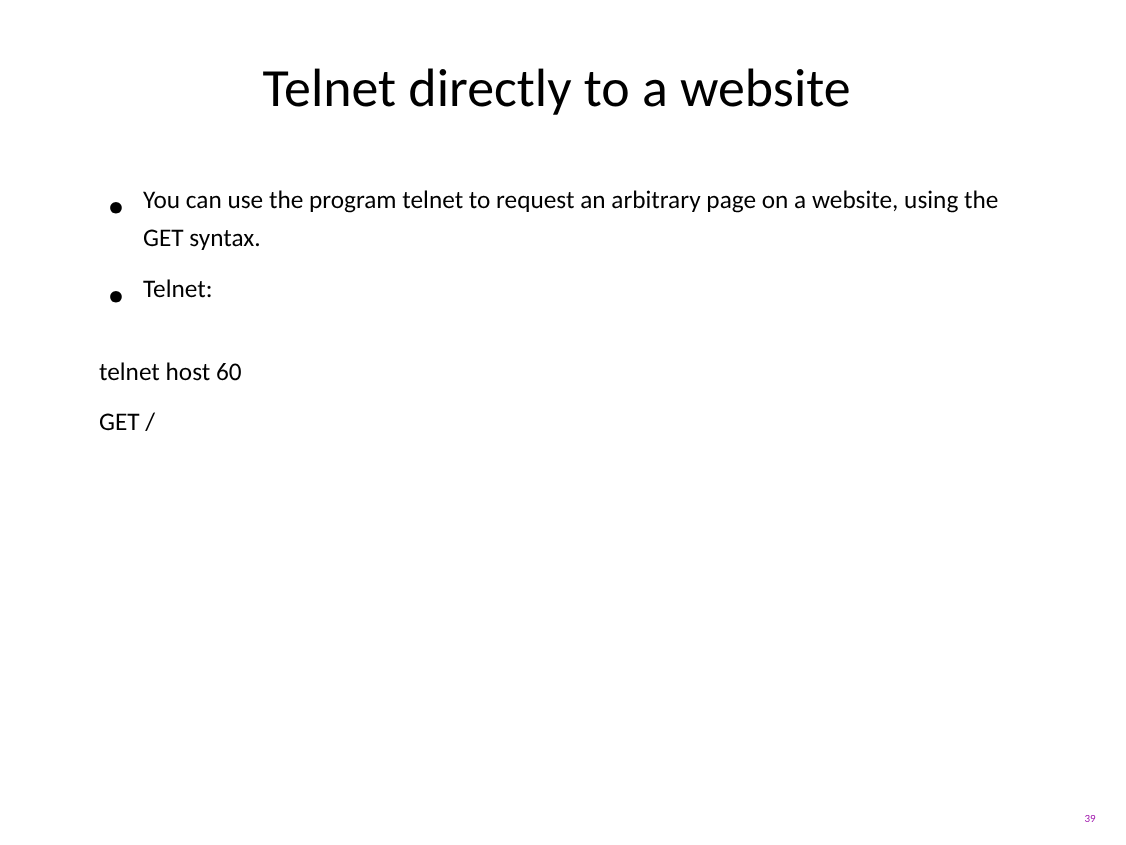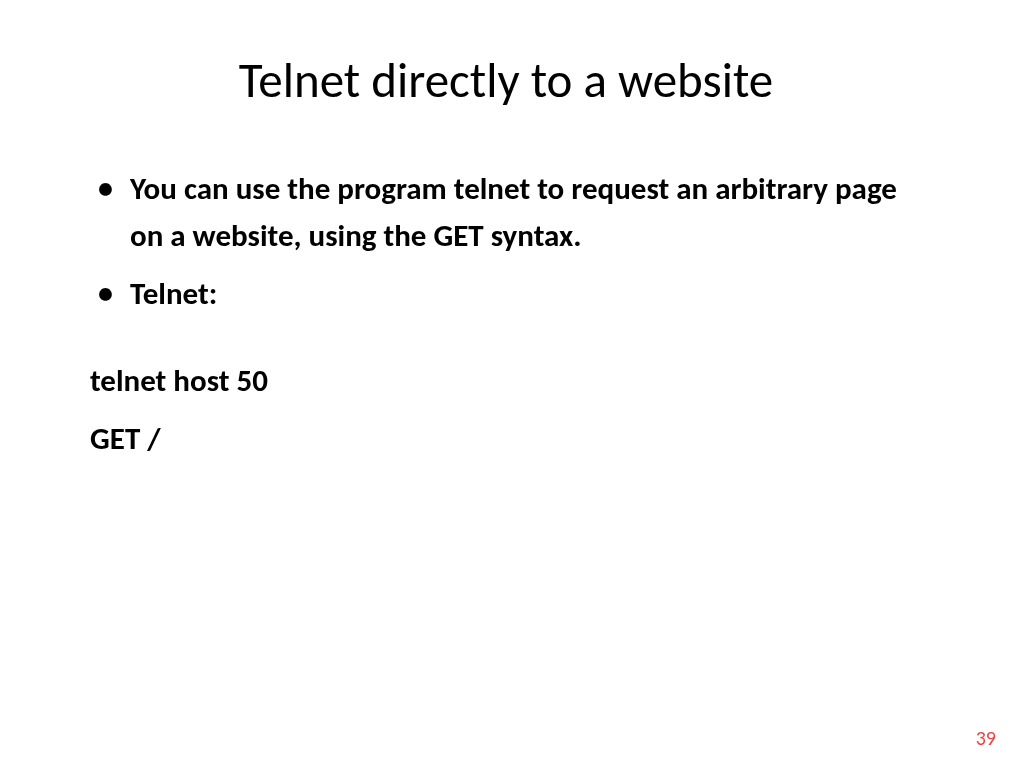--- a/index.html
+++ b/index.html
@@ -23,23 +23,22 @@
       position: relative;
     }
     .title {
       font-size: 49px;
       font-weight: 400;
       text-align: center;
       margin-bottom: 55px;
       color: #000000;
     }
     .content {
-      font-size: 31px;
+      font-size: 23px;
       line-height: 1.5;
-      font-weight: bold;
     }
     .bullet-list {
       list-style: none;
       padding-left: 0;
     }
     .bullet-item {
       position: relative;
       padding-left: 40px;
       margin-bottom: 12px;
     }
@@ -53,33 +52,33 @@
     .body-text {
       margin-top: 40px;
     }
     .body-line {
       margin-bottom: 12px;
     }
     .page-number {
       position: absolute;
       bottom: 18px;
       right: 28px;
-      font-size: 20px;
-      color: #ef4444;
+      font-size: 10px;
+      color: #a21caf;
     }
   </style>
 </head>
 <body>
 
 <div class="slide">
   <h1 class="title">Telnet directly to a website</h1>
   <div class="content">
     <ul class="bullet-list">
       <li class="bullet-item">You can use the program telnet to request an arbitrary page on a website, using the GET syntax.</li>
       <li class="bullet-item">Telnet:</li>
     </ul>
     <div class="body-text">
-      <div class="body-line">telnet host 50</div>
+      <div class="body-line">telnet host 60</div>
       <div class="body-line">GET /</div>
     </div>
   </div>
   <div class="page-number">39</div>
 </div>
 
 </body></html>

